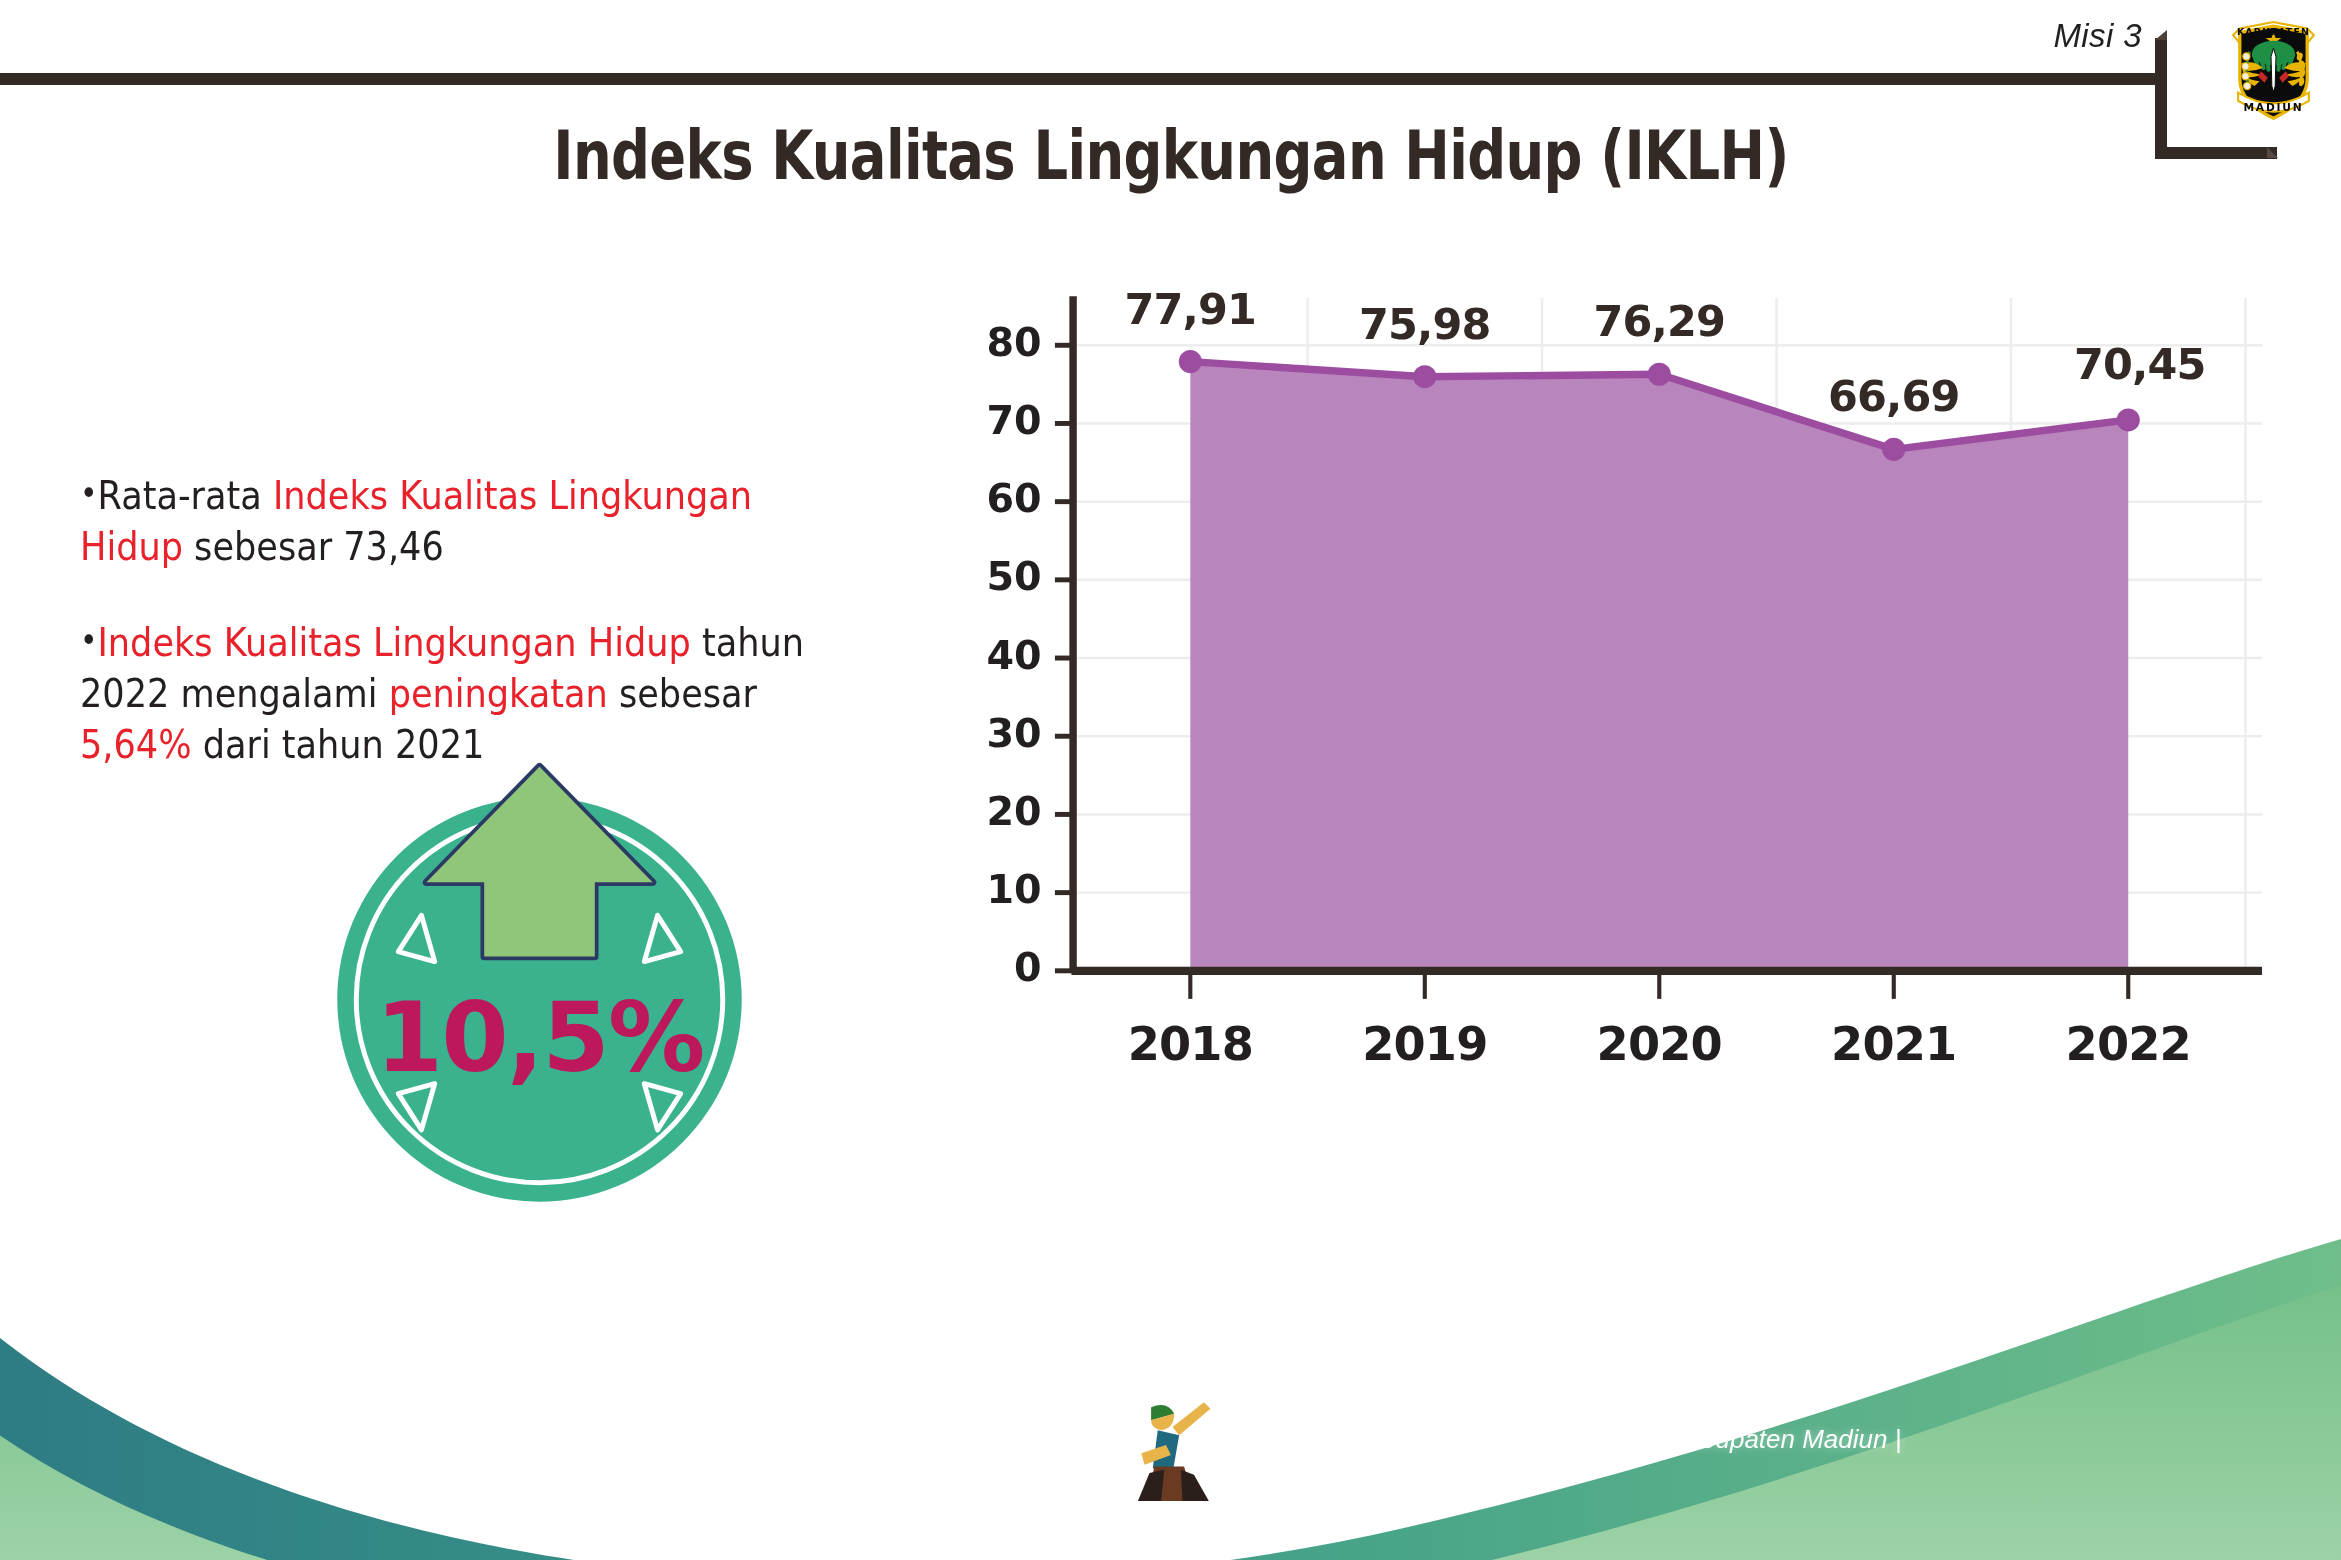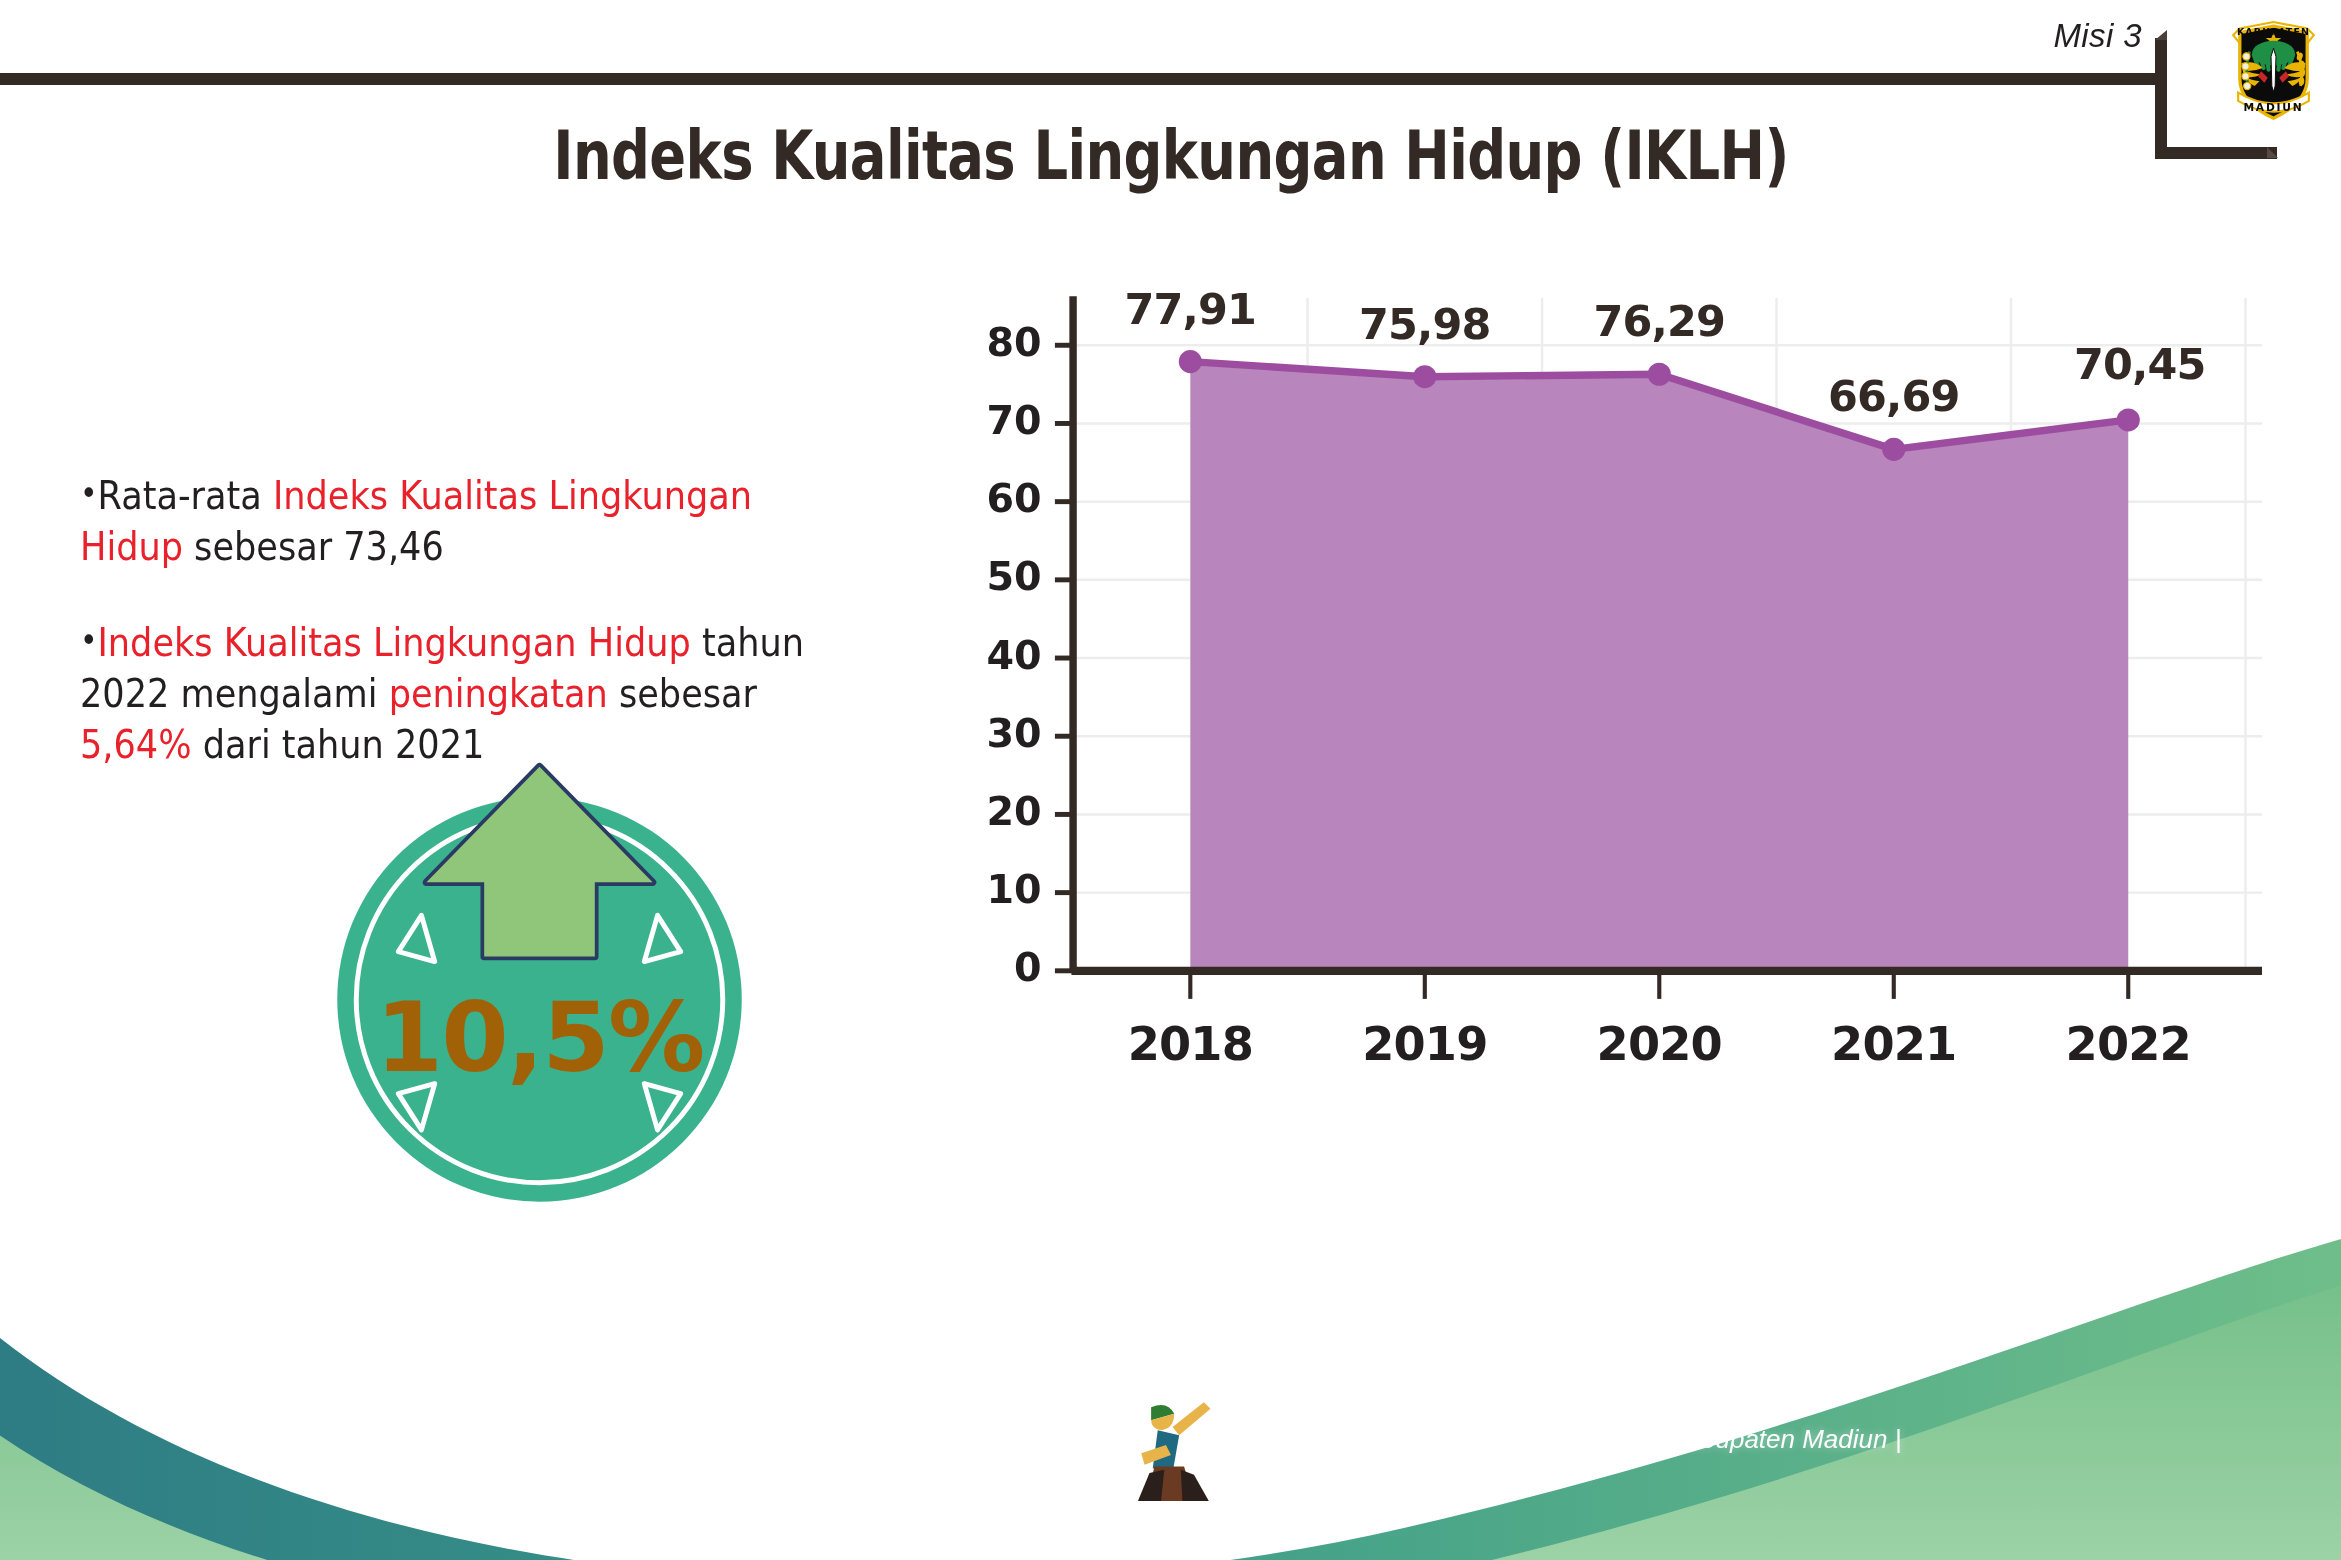--- a/index.html
+++ b/index.html
@@ -142,21 +142,21 @@
   #badge svg { display: block; }
   #badge-percent {
     position: absolute;
     left: 0;
     top: 221px;
     width: 421px;
     text-align: center;
     font-family: "DejaVu Sans", sans-serif;
     font-weight: bold;
     font-size: 97px;
-    color: #a16207;
+    color: #be185d;
     letter-spacing: -1.7px;
   }
 
   
   #chart {
     position: absolute;
     left: 974px;
     top: 273px;
     width: 1288px;
     height: 925px;

